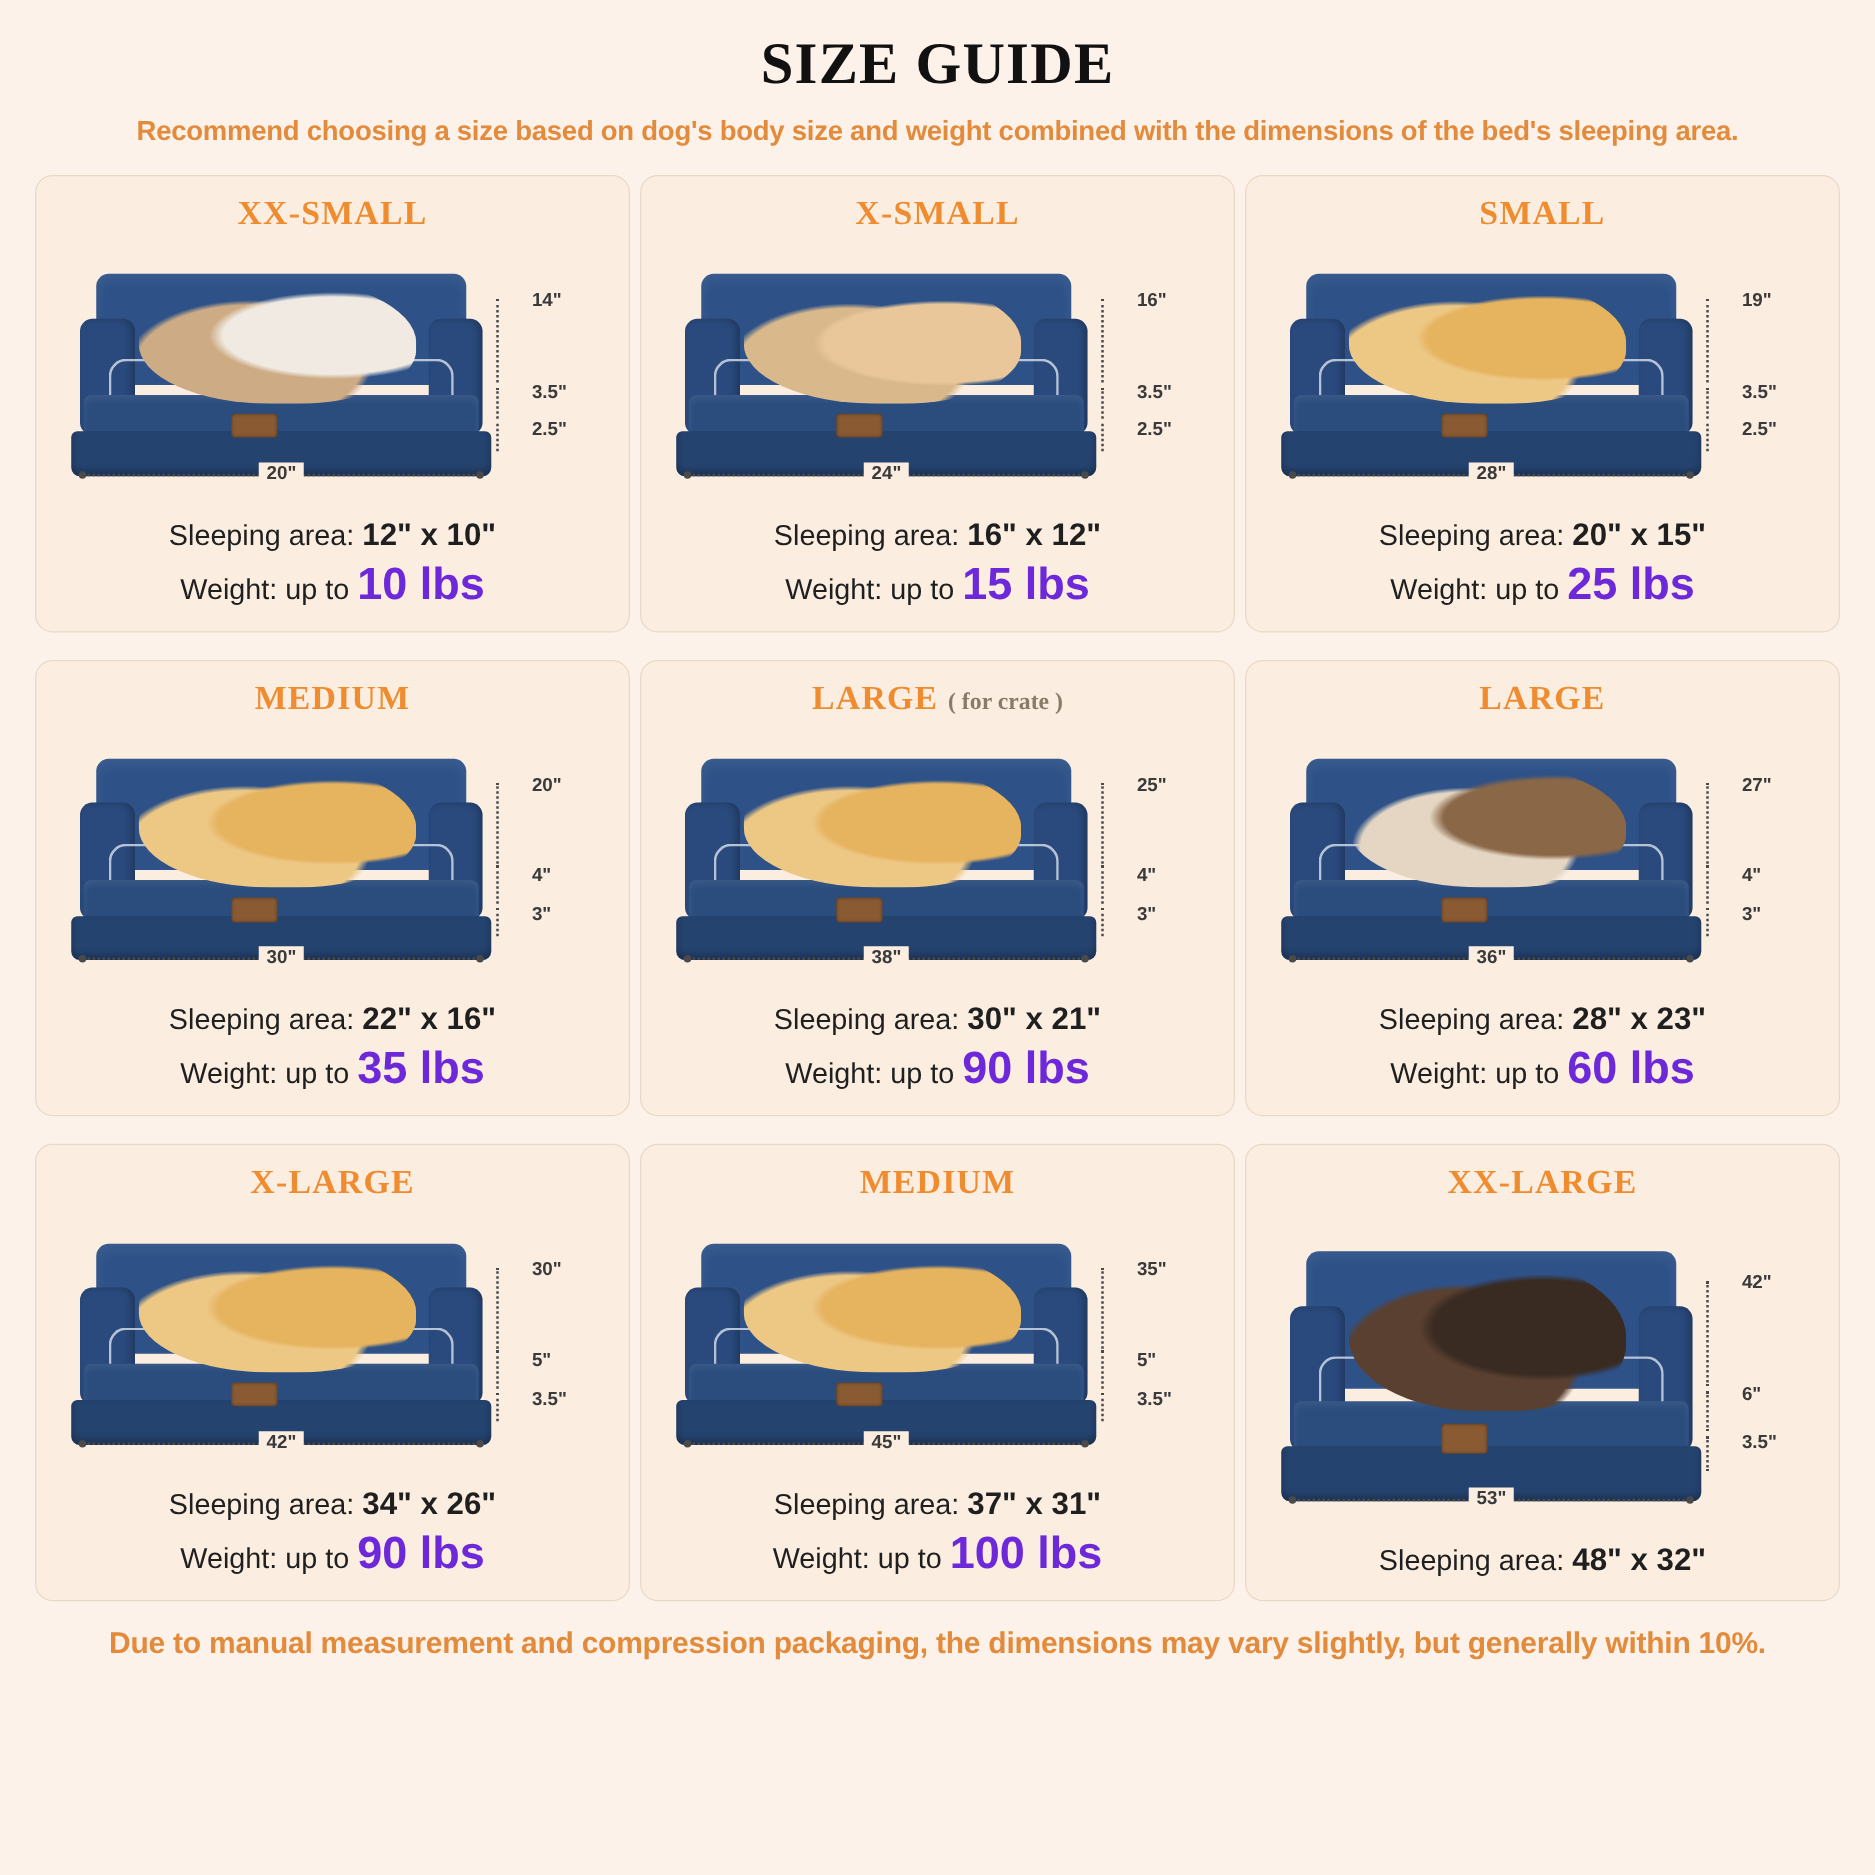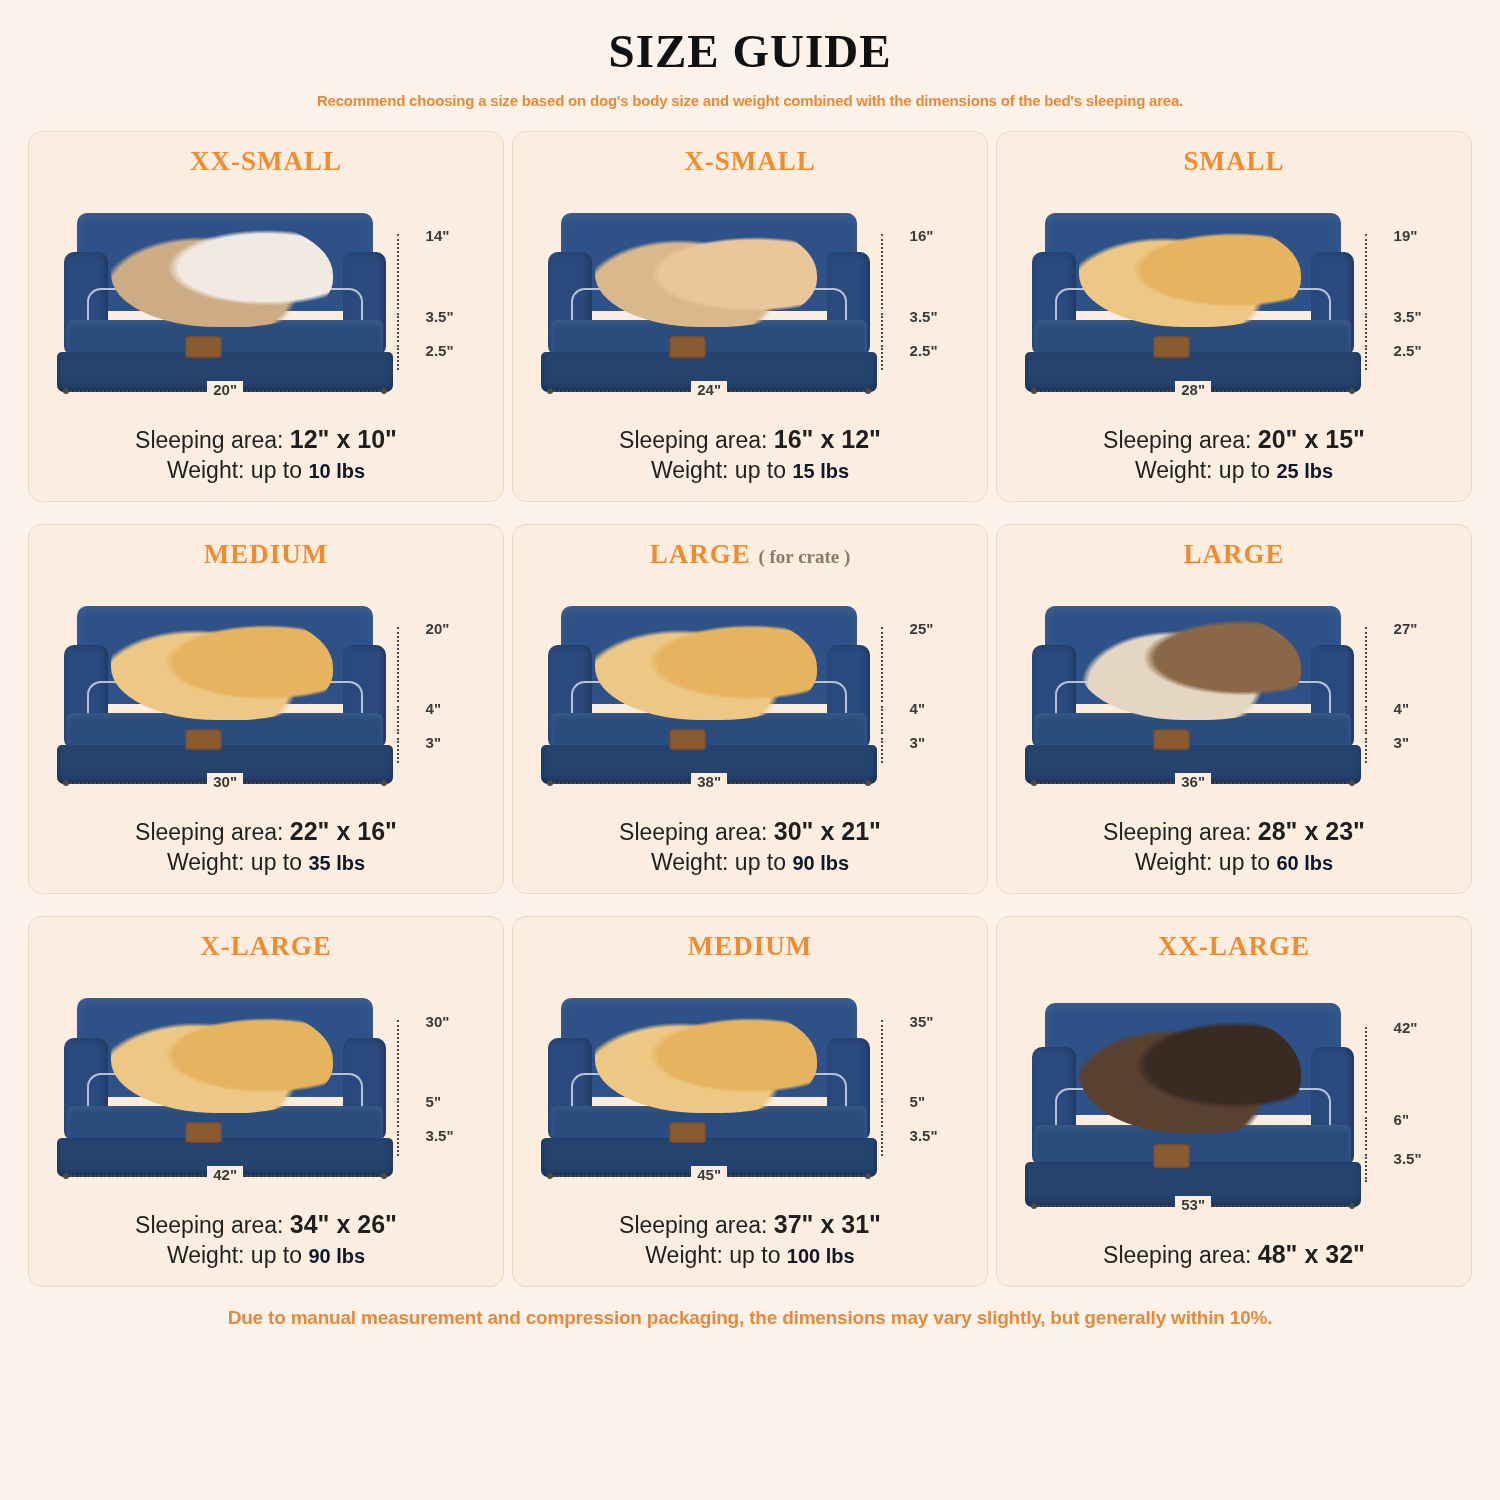--- a/index.html
+++ b/index.html
@@ -26,21 +26,21 @@
     text-align: center;
     font-family: "Liberation Serif", serif;
     font-weight: bold;
     font-size: 47px;
     letter-spacing: 1px;
     color: #111;
     margin: 6px 0 14px 0;
   }
   .subtitle {
     text-align: center;
-    font-size: 15px;
+    font-size: 22px;
     font-weight: bold;
     color: #e38b3c;
     margin-bottom: 22px;
     letter-spacing: -0.2px;
   }
   .grid {
     flex: 1 1 auto;
     display: grid;
     grid-template-columns: repeat(3, 1fr);
     grid-template-rows: repeat(3, 1fr);
@@ -249,26 +249,26 @@
     color: #1f1f1f;
     margin: 3px 0;
     white-space: nowrap;
   }
   .spec-line .val {
     font-weight: bold;
     font-size: 25px;
   }
   .spec-line .weight {
     font-weight: bold;
-    font-size: 20px;
-    color: #0f172a;
+    font-size: 36px;
+    color: #6d28d9;
   }
   .footer {
     text-align: center;
-    font-size: 19px;
+    font-size: 24px;
     font-weight: bold;
     color: #e38b3c;
     margin-top: 20px;
     margin-bottom: 6px;
     letter-spacing: -0.2px;
   }
 </style>
 </head>
 <body>
 

